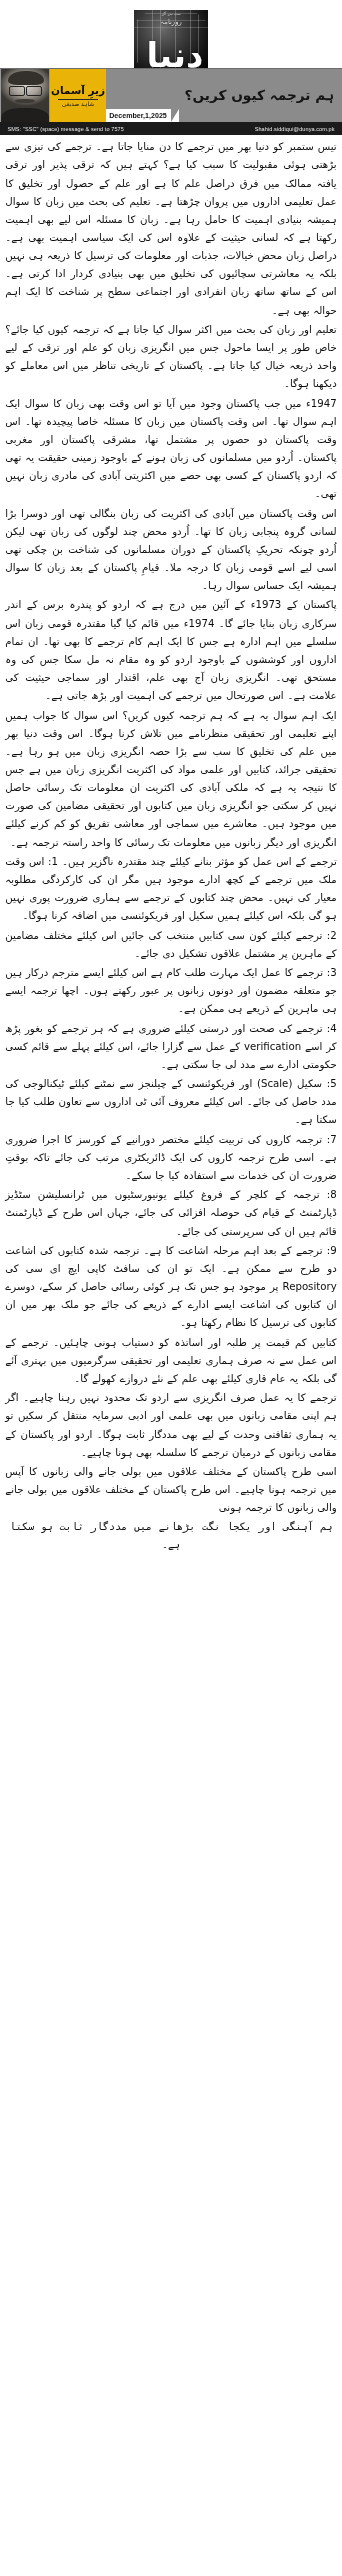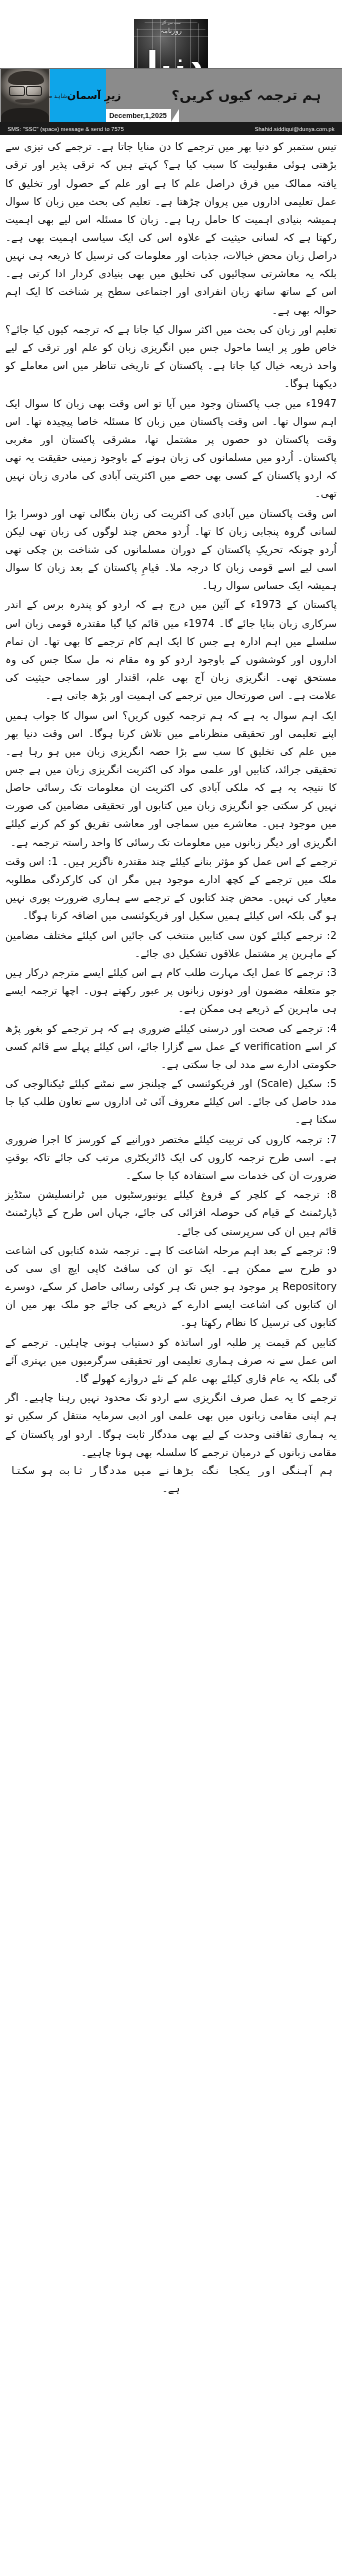--- a/index.html
+++ b/index.html
@@ -17,21 +17,21 @@
     color: #111;
   }
 
   
   .masthead {
     width: 342px;
     height: 68px;
     display: flex;
     align-items: flex-start;
     justify-content: center;
-    padding-top: 19px;
+    padding-top: 10px;
     box-sizing: border-box;
   }
   .logo-box {
     width: 74px;
     height: 62px;
     background:
       radial-gradient(circle at 38% 30%, #6a6a6a 0%, #3a3a3a 38%, #141414 72%, #000 100%);
     position: relative;
     overflow: hidden;
   }
@@ -83,24 +83,24 @@
     width: 342px;
     height: 53px;
     background: #8b8b8b;
     border-top: 0.5px solid #6e6e6e;
     display: flex;
     flex-direction: row;
     align-items: stretch;
   }
   .byline-block {
     width: 57px;
-    background: #0ea5e9;
+    background: #eab308;
     border-left: 0.5px solid #9a9a9a;
     display: flex;
-    flex-direction: row;
+    flex-direction: column;
     align-items: center;
     justify-content: center;
     box-sizing: border-box;
     padding: 2.1px 1.1px;
   }
   .column-name {
     font-family: "DejaVu Sans", sans-serif;
     font-size: 10.5px;
     font-weight: bold;
     color: #0b0b0b;
@@ -150,21 +150,21 @@
     position: absolute; bottom: 0; left: 0; right: 0; height: 13.7px;
     background: #201e1c;
     border-radius: 40% 40% 0 0 / 70% 70% 0 0;
   }
   .headline-area {
     flex: 1 1 auto;
     position: relative;
     display: flex;
     align-items: center;
     justify-content: flex-start;
-    padding: 0 21px;
+    padding: 0 8px;
   }
   .headline {
     font-family: "DejaVu Sans", sans-serif;
     font-size: 13.7px;
     font-weight: bold;
     color: #141414;
     white-space: nowrap;
     line-height: 1.3;
   }
   .date-tab {
@@ -280,15 +280,16 @@
   <p class="para">ترجمے کے اس عمل کو مؤثر بنانے کیلئے چند مقتدرہ ناگزیر ہیں۔ 1: اس وقت ملک میں ترجمے کے کچھ ادارے موجود ہیں مگر ان کی کارکردگی مطلوبہ معیار کی نہیں۔ محض چند کتابوں کے ترجمے سے ہماری ضرورت پوری نہیں ہو گی بلکہ اس کیلئے ہمیں سکیل اور فریکوئنسی میں اضافہ کرنا ہوگا۔</p>
   <p class="para">2: ترجمے کیلئے کون سی کتابیں منتخب کی جائیں اس کیلئے مختلف مضامین کے ماہرین پر مشتمل علاقوں تشکیل دی جائے۔</p>
   <p class="para">3: ترجمے کا عمل ایک مہارت طلب کام ہے اس کیلئے ایسے مترجم درکار ہیں جو متعلقہ مضمون اور دونوں زبانوں پر عبور رکھتے ہوں۔ اچھا ترجمہ ایسے ہی ماہرین کے ذریعے ہی ممکن ہے۔</p>
   <p class="para">4: ترجمے کی صحت اور درستی کیلئے ضروری ہے کہ ہر ترجمے کو بغور پڑھ کر اسے verification کے عمل سے گزارا جائے، اس کیلئے پہلے سے قائم کسی حکومتی ادارے سے مدد لی جا سکتی ہے۔</p>
   <p class="para">5: سکیل (Scale) اور فریکوئنسی کے چیلنجز سے نمٹنے کیلئے ٹیکنالوجی کی مدد حاصل کی جائے۔ اس کیلئے معروف آئی ٹی اداروں سے تعاون طلب کیا جا سکتا ہے۔</p>
   <p class="para">7: ترجمہ کاروں کی تربیت کیلئے مختصر دورانیے کے کورسز کا اجرا ضروری ہے۔ اسی طرح ترجمہ کاروں کی ایک ڈائریکٹری مرتب کی جائے تاکہ بوقتِ ضرورت ان کی خدمات سے استفادہ کیا جا سکے۔</p>
   <p class="para">8: ترجمہ کے کلچر کے فروغ کیلئے یونیورسٹیوں میں ٹرانسلیشن سٹڈیز ڈپارٹمنٹ کے قیام کی حوصلہ افزائی کی جائے، جہاں اس طرح کے ڈپارٹمنٹ قائم ہیں ان کی سرپرستی کی جائے۔</p>
   <p class="para">9: ترجمے کے بعد اہم مرحلہ اشاعت کا ہے۔ ترجمہ شدہ کتابوں کی اشاعت دو طرح سے ممکن ہے۔ ایک تو ان کی سافٹ کاپی ایچ ای سی کی Repository پر موجود ہو جس تک ہر کوئی رسائی حاصل کر سکے، دوسرے ان کتابوں کی اشاعت ایسے ادارے کے ذریعے کی جائے جو ملک بھر میں ان کتابوں کی ترسیل کا نظام رکھتا ہو۔</p>
   <p class="para">کتابیں کم قیمت پر طلبہ اور اساتذہ کو دستیاب ہونی چاہئیں۔ ترجمے کے اس عمل سے نہ صرف ہماری تعلیمی اور تحقیقی سرگرمیوں میں بہتری آئے گی بلکہ یہ عام قاری کیلئے بھی علم کے نئے دروازے کھولے گا۔</p>
   <p class="para">ترجمے کا یہ عمل صرف انگریزی سے اردو تک محدود نہیں رہنا چاہیے۔ اگر ہم اپنی مقامی زبانوں میں بھی علمی اور ادبی سرمایہ منتقل کر سکیں تو یہ ہماری ثقافتی وحدت کے لیے بھی مددگار ثابت ہوگا۔ اردو اور پاکستان کے مقامی زبانوں کے درمیان ترجمے کا سلسلہ بھی ہونا چاہیے۔</p>
+  <p class="para">اسی طرح پاکستان کے مختلف علاقوں میں بولی جانے والی زبانوں کا آپس میں ترجمہ ہونا چاہیے۔ اس طرح پاکستان کے مختلف علاقوں میں بولی جانے والی زبانوں کا ترجمہ ہونی</p>
   <p class="para last">ہم آہنگی اور یکجا نگت بڑھانے میں مددگار ثابت ہو سکتا ہے۔</p>
 </div>
 
 
 </body></html>

